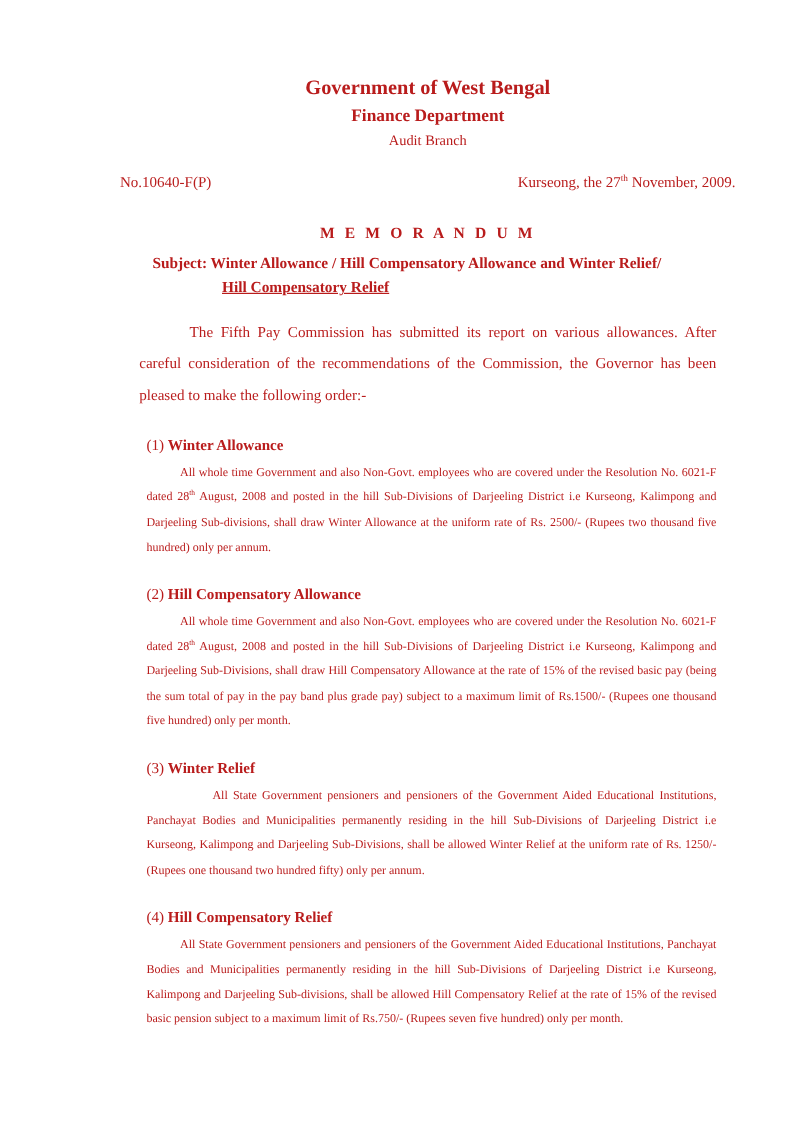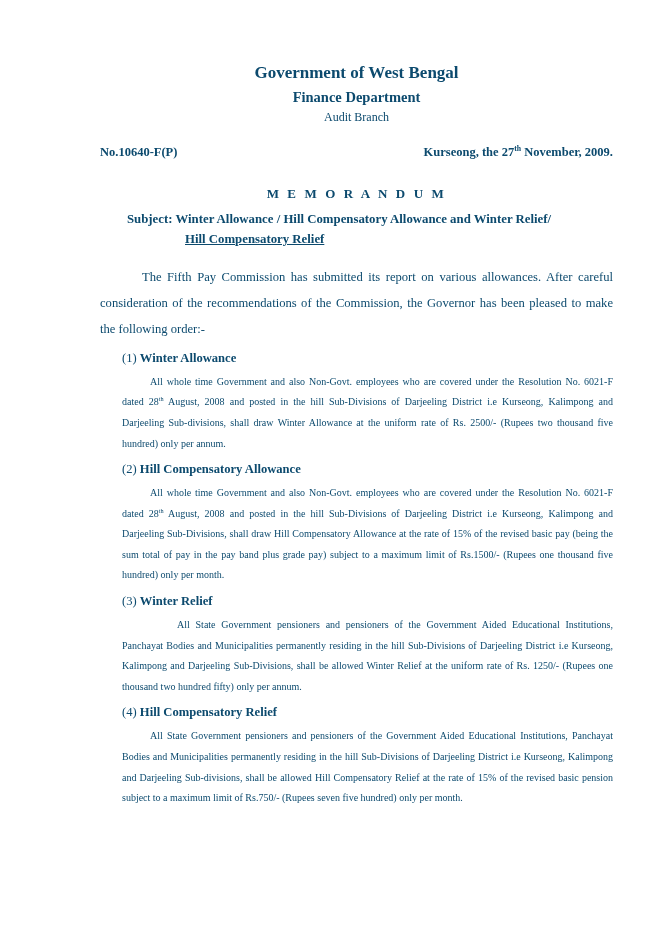--- a/index.html
+++ b/index.html
@@ -6,21 +6,21 @@
     margin: 0;
     padding: 0;
     background: #ffffff;
   }
   .page {
     position: relative;
     width: 672px;
     height: 951px;
     background: #ffffff;
     font-family: "Liberation Serif", "DejaVu Serif", serif;
-    color: #0c4a6e;
+    color: #b91c1c;
     overflow: hidden;
   }
   .content {
     position: absolute;
     left: 100px;
     top: 0;
     width: 513px;
   }
 
   
@@ -44,21 +44,21 @@
     font-size: 12px;
     margin-top: 4px;
     line-height: 1.25;
   }
 
   
   .refline {
     display: flex;
     justify-content: space-between;
     align-items: baseline;
-    font-weight: bold;
+    font-weight: normal;
     font-size: 12.5px;
     margin-top: 20px;
   }
   .refline .memo-no { white-space: nowrap; }
   .refline .place-date { white-space: nowrap; }
   sup {
     font-size: 0.62em;
     vertical-align: super;
     line-height: 0;
   }
@@ -111,21 +111,21 @@
     text-align: justify;
     font-size: 10px;
     line-height: 2.06;
     margin-left: 22px;
     margin-top: 0;
     text-indent: 28px;
   }
   .clause-body.wide-indent {
     text-indent: 55px;
   }
-  p { margin: 0; }
+  p { margin: 16px; }
 </style>
 </head>
 <body>
 
 <div class="page">
   <div class="content">
 
     <div class="org-title">Government of West Bengal</div>
     <div class="dept-title">Finance Department</div>
     <div class="branch-title">Audit Branch</div>

